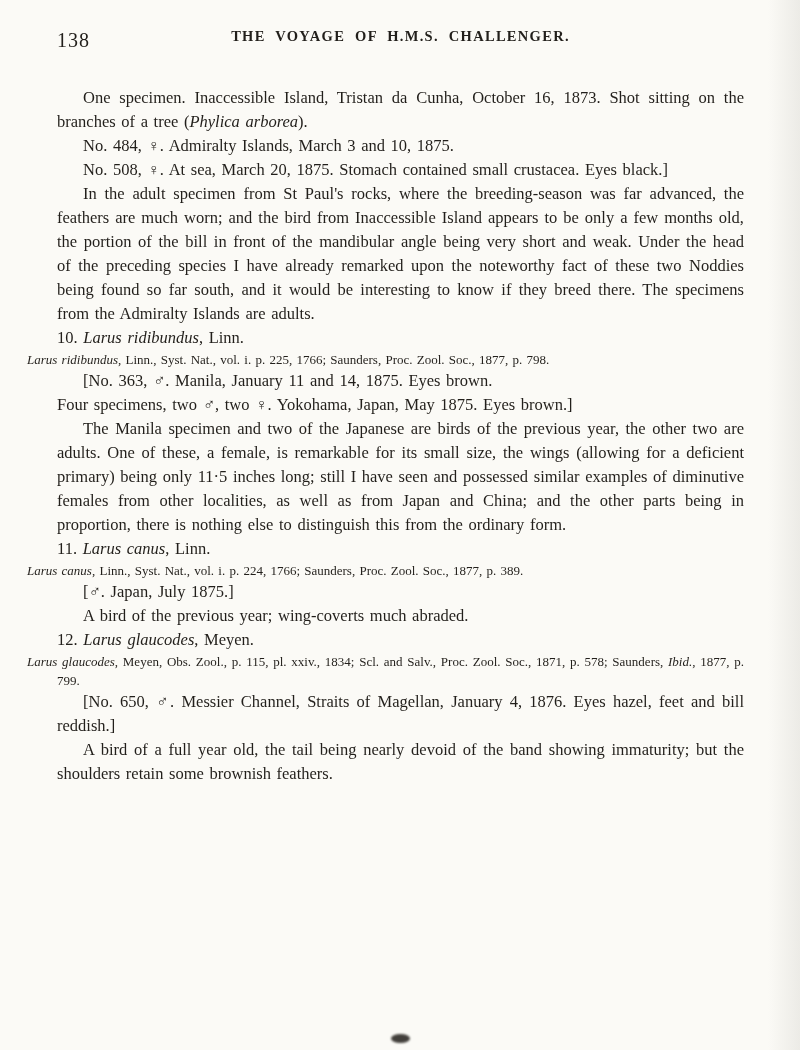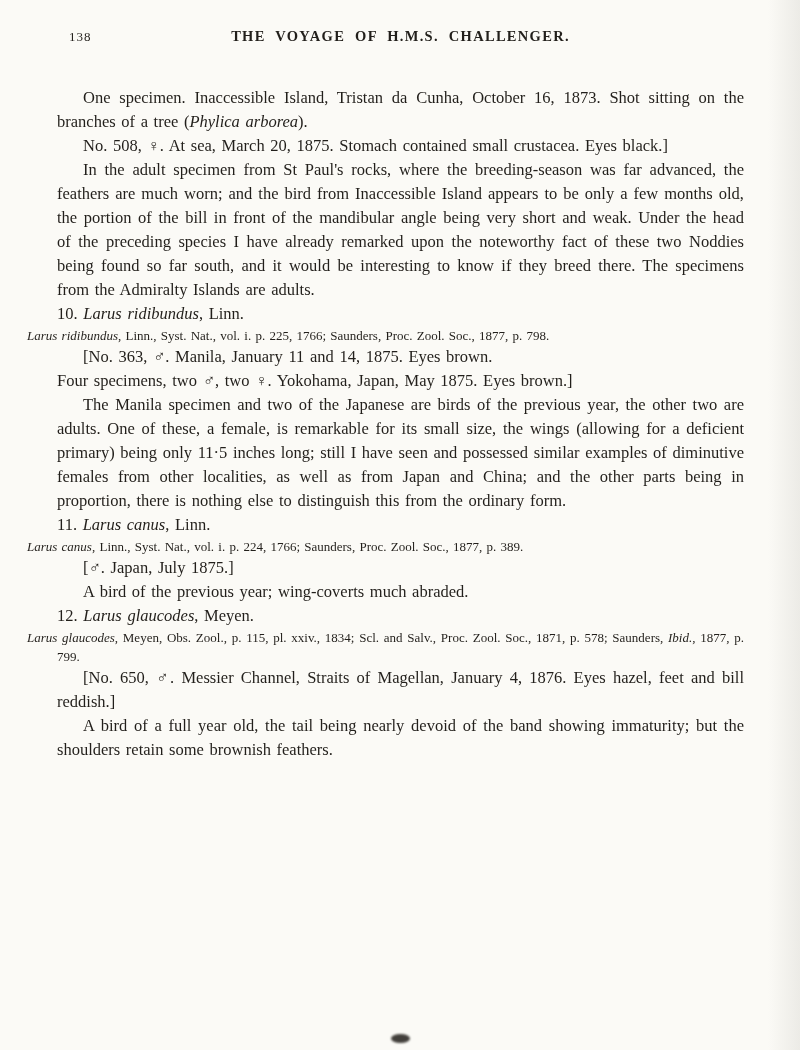--- a/index.html
+++ b/index.html
@@ -17,22 +17,22 @@
     padding: 28px 56px 0 57px;
     color: #221f1b;
   }
   .page-header {
     position: relative;
     height: 22px;
     margin-bottom: 24px;
   }
   .page-number {
     position: absolute;
-    left: 12px; top: 1px;
-    font-size: 13px;
+    left: 0; top: 1px;
+    font-size: 20px;
     letter-spacing: 1px;
   }
   .running-title {
     text-align: center;
     font-weight: bold;
     font-size: 14.5px;
     letter-spacing: 1.3px;
     word-spacing: 5px;
     white-space: nowrap;
   }
@@ -74,20 +74,21 @@
 <body>
 
 <div class="page">
   <div class="page-header">
     <span class="page-number">138</span>
     <div class="running-title">THE VOYAGE OF H.M.S. CHALLENGER.</div>
   </div>
 
   <div class="page-content">
       <p class="paragraph indent"><span>One specimen. Inaccessible Island, Tristan da Cunha, October 16, 1873. Shot sitting on the branches of a tree (</span><i>Phylica arborea</i><span>).</span></p>
+      <p class="paragraph indent"><span>No. 484, ♀. Admiralty Islands, March 3 and 10, 1875.</span></p>
       <p class="paragraph indent"><span>No. 508, ♀. At sea, March 20, 1875. Stomach contained small crustacea. Eyes black.]</span></p>
       <p class="paragraph indent"><span>In the adult specimen from St Paul's rocks, where the breeding-season was far advanced, the feathers are much worn; and the bird from Inaccessible Island appears to be only a few months old, the portion of the bill in front of the mandibular angle being very short and weak. Under the head of the preceding species I have already remarked upon the noteworthy fact of these two Noddies being found so far south, and it would be interesting to know if they breed there. The specimens from the Admiralty Islands are adults.</span></p>
       <p class="heading"><span>10. </span><i>Larus ridibundus</i><span>, Linn.</span></p>
       <p class="citation"><i>Larus ridibundus</i><span>, Linn., Syst. Nat., vol. i. p. 225, 1766; Saunders, Proc. Zool. Soc., 1877, p. 798.</span></p>
       <p class="paragraph indent"><span>[No. 363, ♂. Manila, January 11 and 14, 1875. Eyes brown.</span></p>
       <p class="paragraph"><span>Four specimens, two ♂, two ♀. Yokohama, Japan, May 1875. Eyes brown.]</span></p>
       <p class="paragraph indent"><span>The Manila specimen and two of the Japanese are birds of the previous year, the other two are adults. One of these, a female, is remarkable for its small size, the wings (allowing for a deficient primary) being only 11·5 inches long; still I have seen and possessed similar examples of diminutive females from other localities, as well as from Japan and China; and the other parts being in proportion, there is nothing else to distinguish this from the ordinary form.</span></p>
       <p class="heading"><span>11. </span><i>Larus canus</i><span>, Linn.</span></p>
       <p class="citation"><i>Larus canus</i><span>, Linn., Syst. Nat., vol. i. p. 224, 1766; Saunders, Proc. Zool. Soc., 1877, p. 389.</span></p>
       <p class="paragraph indent"><span>[♂. Japan, July 1875.]</span></p>

